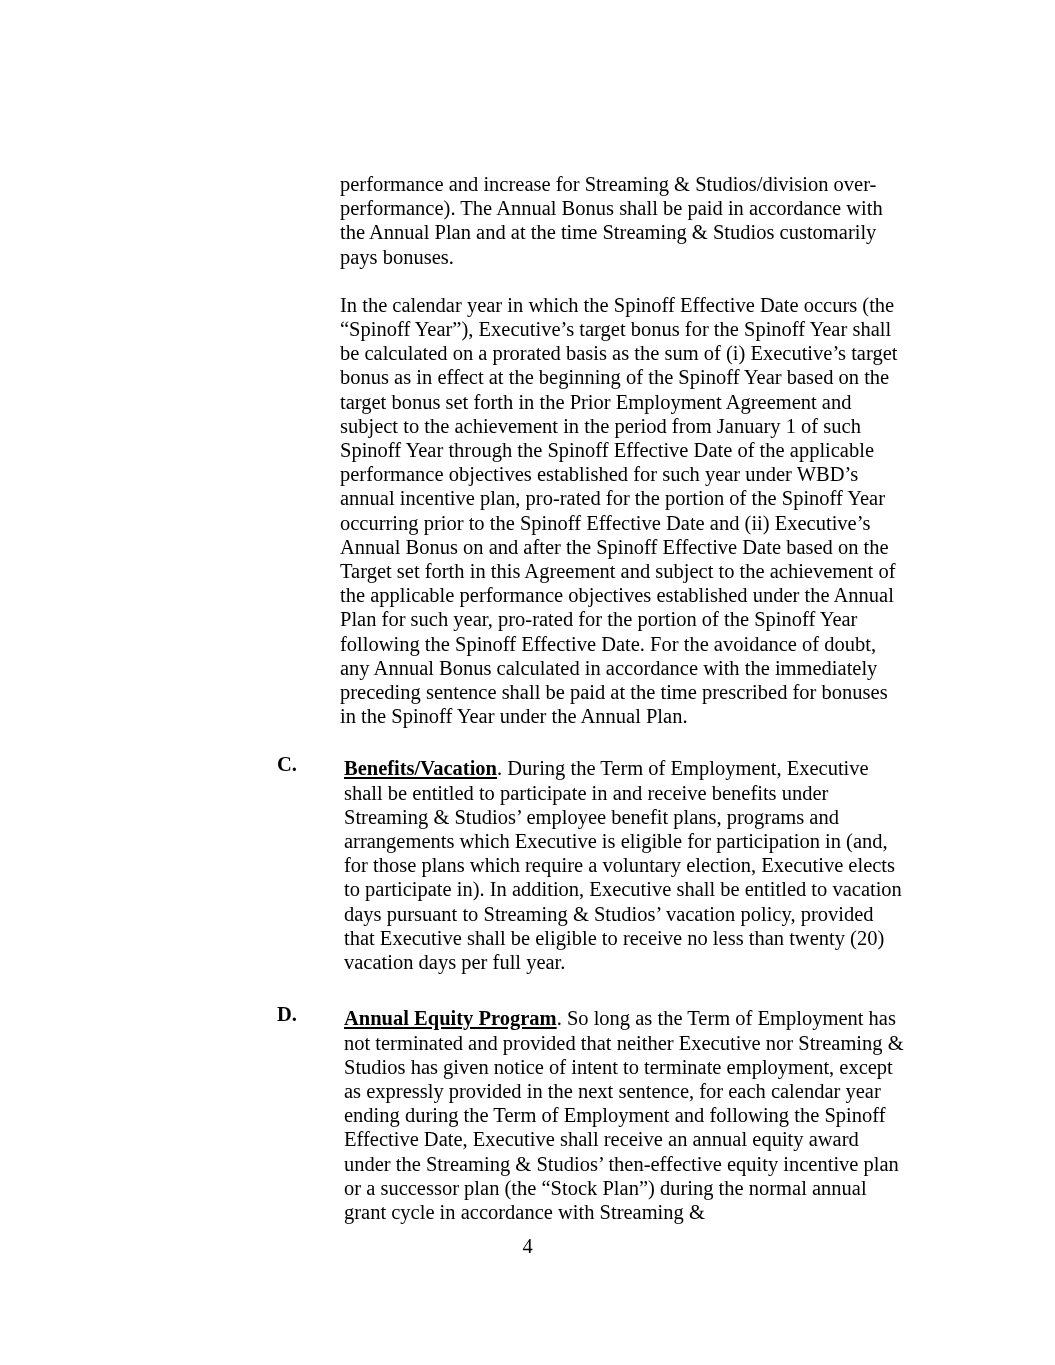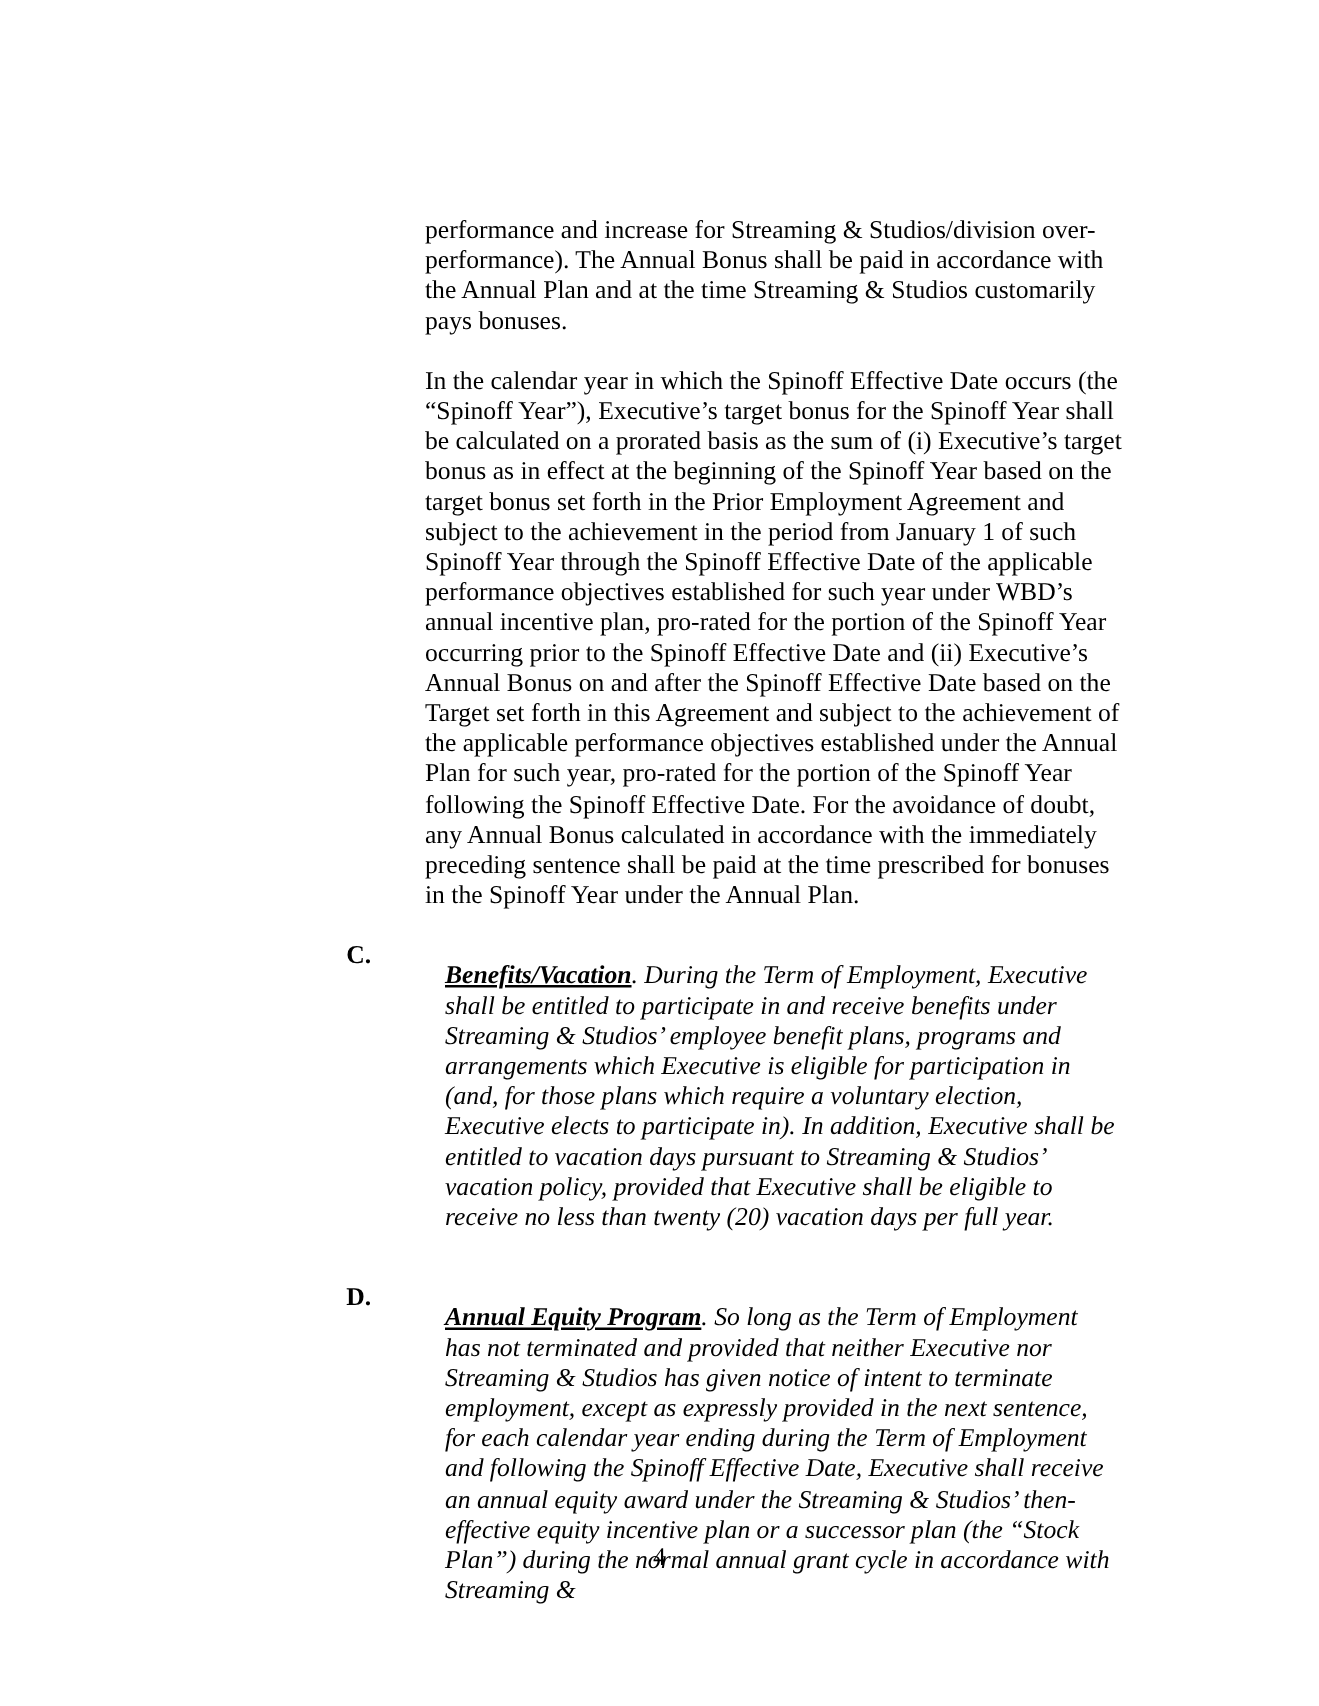--- a/index.html
+++ b/index.html
@@ -33,23 +33,22 @@
   .section {
     display: flex;
     margin: 0 0 24px 0;
   }
   .section .letter {
     width: 63px;
     flex-shrink: 0;
     font-weight: bold;
   }
   .section .para {
-    margin: 16px;
+    margin: 4px;
     width: 566px;
-    font-style: italic;
   }
   .heading {
     font-weight: bold;
     text-decoration: underline;
   }
   .page-number {
     position: absolute;
     left: 0;
     top: 1234px;
     width: 1055px;

